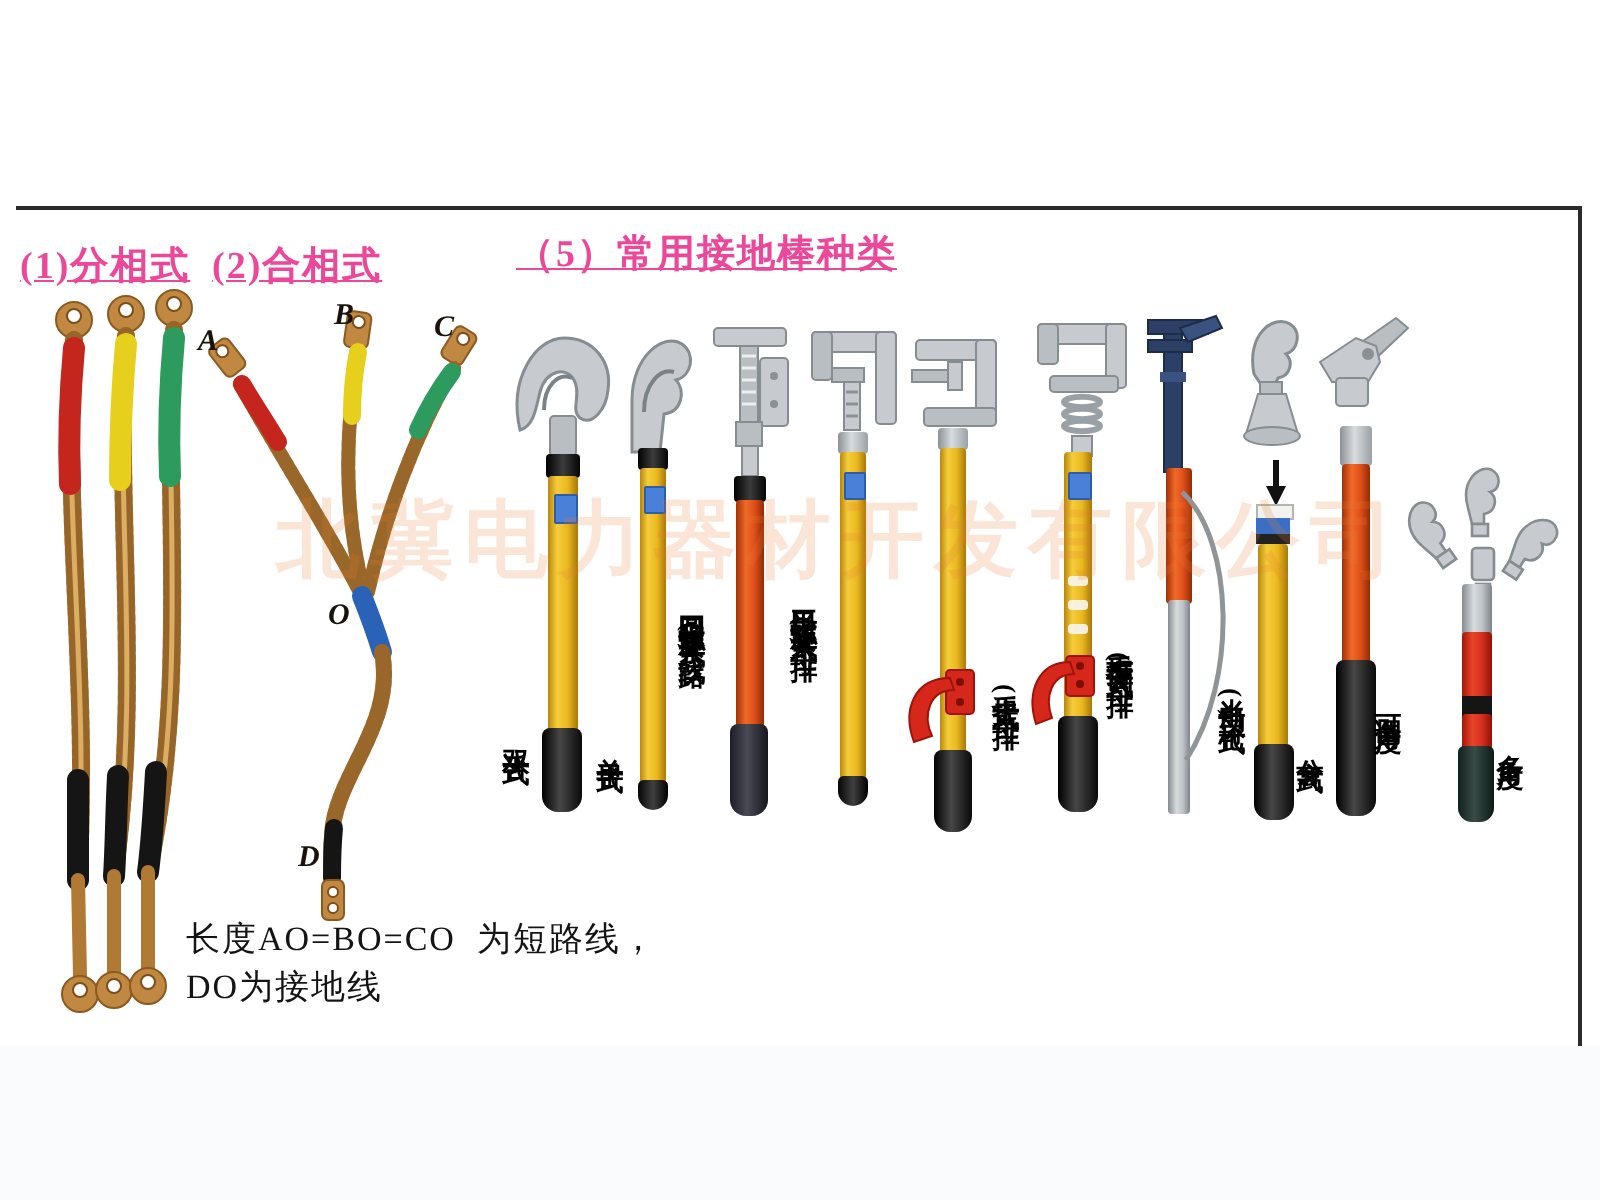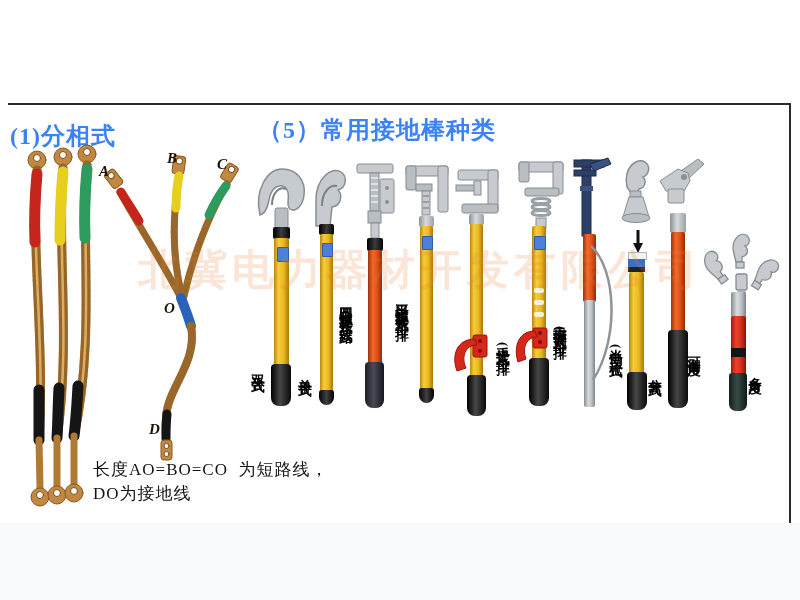--- a/index.html
+++ b/index.html
@@ -1,19 +1,19 @@
 <!DOCTYPE html>
 <html><head>
 <meta charset="utf-8">
 <style>
   html,body{margin:0;padding:0;background:#fff;}
   #canvas{position:relative;width:800px;height:600px;background:#ffffff;overflow:hidden;
           font-family:"Liberation Serif","DejaVu Serif",serif;}
   .abs{position:absolute;}
-  .hdr{position:absolute;font-weight:bold;font-size:24px;color:#3b82f6;letter-spacing:1px;white-space:nowrap;}
+  .hdr{position:absolute;font-weight:bold;font-size:19px;color:#ec4899;letter-spacing:1px;white-space:nowrap;text-decoration:underline;}
   .vlab{position:absolute;writing-mode:vertical-rl;text-orientation:mixed;
         font-size:13.5px;line-height:1.15;font-weight:600;color:#000;letter-spacing:2px;white-space:nowrap;}
   .pt{position:absolute;font-weight:bold;font-size:15px;color:#1a1208;font-style:italic;}
   .cap-text{position:absolute;font-size:17px;color:#141414;white-space:pre;letter-spacing:1px;}
   .pole-y{background:linear-gradient(90deg,#b8860e,#f5cd3a 30%,#eab820 65%,#a87808);border-radius:2px;}
   .pole-o{background:linear-gradient(90deg,#a33007,#f06a28 35%,#e0501a 65%,#932b05);border-radius:2px;}
   .pole-r{background:linear-gradient(90deg,#a81608,#e8442a 35%,#d63020 65%,#8f1205);border-radius:2px;}
   .pole-s{background:linear-gradient(90deg,#858c91,#d8dcdf 40%,#b9bfc3 70%,#7d848a);border-radius:2px;}
   .grip{background:linear-gradient(90deg,#000,#474747 45%,#0a0a0a);border-radius:4px 4px 8px 8px;}
   .grip2{background:linear-gradient(90deg,#10201c,#3a4c47 45%,#0c1a16);border-radius:3px 3px 7px 7px;}
@@ -31,20 +31,21 @@
 </head>
 <body>
 
 <div id="canvas">
 
   <div class="line" style="left:8px;top:103px;width:783px;height:2px;"></div>
   <div class="line" style="left:789px;top:103px;width:2px;height:429px;"></div>
   <div class="abs" style="left:0;top:523px;width:800px;height:77px;background:#fafbfc;"></div>
 
   <div class="hdr" style="left:10px;top:120px;">(1)分相式</div>
+  <div class="hdr" style="left:106px;top:120px;">(2)合相式</div>
   <div class="hdr" style="left:258px;top:114px;">（5）常用接地棒种类</div>
 
   <svg style="left:18px;top:140px;" width="85" height="380" viewBox="0 0 85 380">
     <g stroke-linecap="round" fill="none">
 
       <circle cx="19" cy="20" r="9" fill="#c08840" stroke="#8a5a20"></circle>
         <circle cx="19" cy="18" r="3.5" fill="#fff" stroke="#7a4f1c"></circle>
       <path d="M19,30 C13,110 27,205 21,300" stroke="#a87433" stroke-width="9"></path>
       <path d="M19,30 C13,110 27,205 21,300" stroke="#8a5a20" stroke-width="9" stroke-dasharray="2,3" opacity=".55"></path>
       <path d="M19,30 C13,110 27,205 21,300" stroke="#dcae64" stroke-width="2.5"></path>

